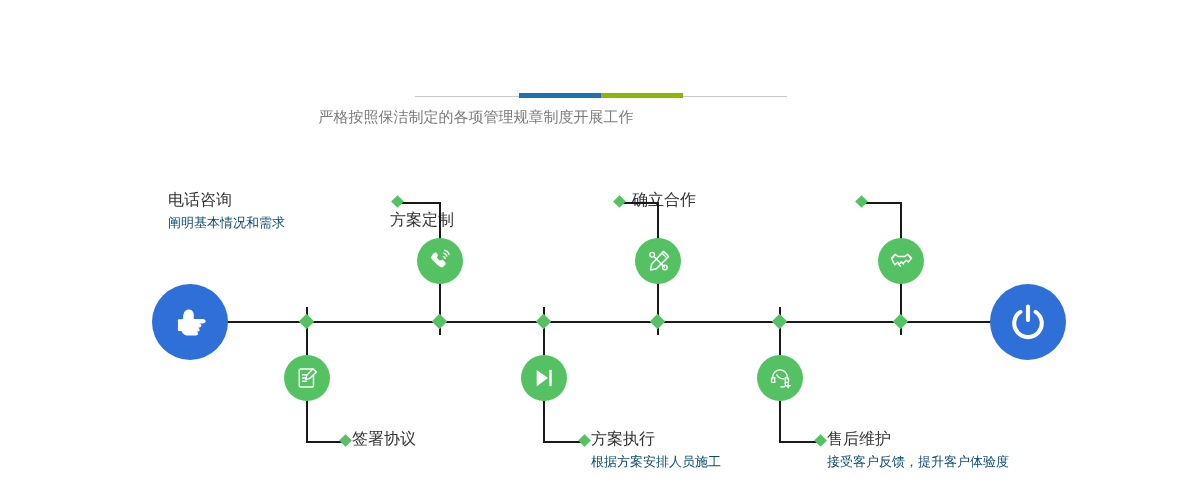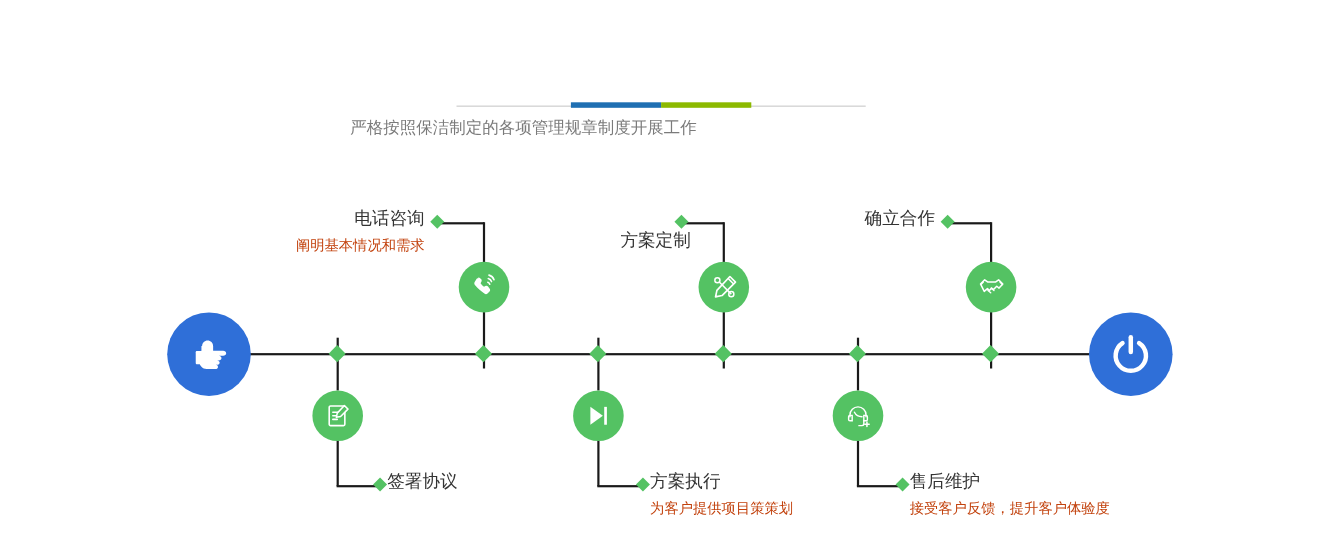--- a/index.html
+++ b/index.html
@@ -47,22 +47,22 @@
   .hstem{position:absolute;height:2px;background:#1a1a1a;z-index:1;}
 
   .diamond{
     position:absolute;width:11px;height:11px;background:#54c263;
     transform:rotate(45deg);z-index:2;
   }
   .diamond.sm{width:9px;height:9px;}
 
   .lbl{position:absolute;white-space:nowrap;}
   .lbl .t{font-size:16px;color:#333333;line-height:22px;}
-  .lbl .d{font-size:13px;color:#c2410c;line-height:20px;margin-top:2px;}
-  .lbl.up{text-align:right;}
+  .lbl .d{font-size:13px;color:#0c4a6e;line-height:20px;margin-top:2px;}
+  .lbl.up{}
   .lbl.dn{text-align:left;}
 </style>
 </head>
 <body>
 
 <div class="stage">
 
 
   <div class="divider">
     <div class="hair"></div>
@@ -150,21 +150,21 @@
       <svg width="27" height="27" viewBox="0 0 64 64">
         <path d="M44 8l12 12-29 29-14 3 3-14z" fill="none" stroke="#ffffff" stroke-width="3.6" stroke-linejoin="round"></path>
         <path d="M40 12l12 12" stroke="#ffffff" stroke-width="3.2"></path>
         <circle cx="17" cy="16" r="5.5" fill="none" stroke="#ffffff" stroke-width="3.2"></circle>
         <circle cx="47" cy="46" r="5.5" fill="none" stroke="#ffffff" stroke-width="3.2"></circle>
         <path d="M20.5 19.5L47 46" stroke="#ffffff" stroke-width="3.2"></path>
       </svg>
     </span>
   </div>
 
-  <div class="lbl up" style="left:410px;top:189px;width:218px;margin-top:20px;">
+  <div class="lbl up" style="left:390px;top:189px;width:218px;margin-top:20px;">
     <div class="t">方案定制</div>
   </div>
 
   <div class="vstem" style="left:543px;top:307px;height:14px;"></div>
   <div class="vstem" style="left:543px;top:321px;height:34px;"></div>
   <div class="vstem" style="left:543px;top:400px;height:42px;"></div>
   <div class="hstem" style="left:543px;top:441px;width:42px;"></div>
   <div class="diamond sm" style="left:580px;top:436px;"></div>
   <div class="diamond" style="left:538px;top:316px;"></div>
 
@@ -172,21 +172,21 @@
     <span>
       <svg width="26" height="26" viewBox="0 0 64 64">
         <path d="M14 12l28 20-28 20z" fill="#ffffff"></path>
         <rect x="45" y="12" width="6" height="40" fill="#ffffff"></rect>
       </svg>
     </span>
   </div>
 
   <div class="lbl dn" style="left:591px;top:428px;width:240px;">
     <div class="t">方案执行</div>
-    <div class="d">为客户提供项目策策划</div>
+    <div class="d">根据方案安排人员施工</div>
   </div>
 
   <div class="vstem" style="left:900px;top:278px;height:44px;"></div>
   <div class="vstem" style="left:900px;top:321px;height:14px;"></div>
   <div class="vstem" style="left:900px;top:202px;height:78px;"></div>
   <div class="hstem" style="left:862px;top:202px;width:39px;"></div>
   <div class="diamond sm" style="left:857px;top:197px;"></div>
   <div class="diamond" style="left:895px;top:316px;"></div>
 
   <div class="node" style="left:878px;top:238px;">

